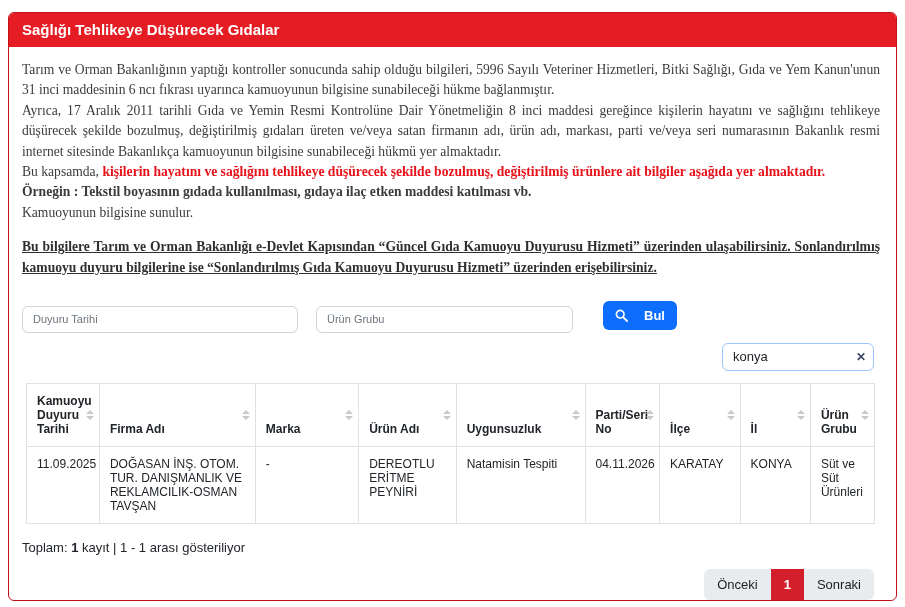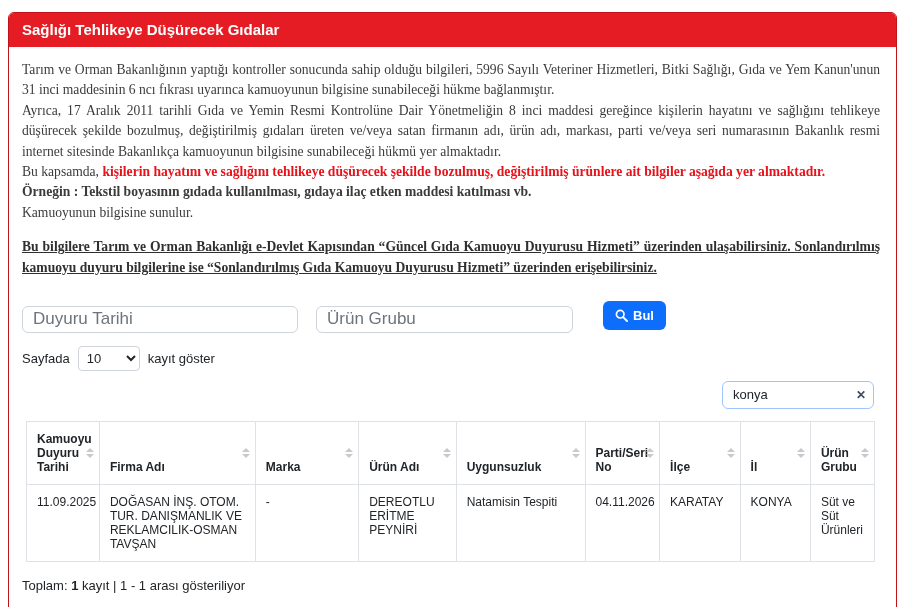--- a/index.html
+++ b/index.html
@@ -60,42 +60,42 @@
   .filters{
     margin-top:20px;
     display:flex;
     align-items:center;
   }
   .filter-input{
     height:27px;
     border:1px solid #ced4da;
     border-radius:6px;
     padding:0 10px;
-    font-size:17px;
+    font-size:11px;
     color:var(--text);
     font-family:"Liberation Sans",sans-serif;
     outline:none;
     margin-top:8px;
   }
   .filter-input::placeholder{color:var(--muted);}
   .input-date{width:276px;}
   .input-group{width:257px;margin-left:18px;}
   .btn-bul{
     margin-left:30px;
     background:var(--blue);
     color:#fff;
     border:none;
     border-radius:6px;
     height:29px;
     padding:0 12px;
     font-size:13px;
     font-weight:bold;
     display:inline-flex;
     align-items:center;
-    gap:5px;
+    gap:16px;
     cursor:pointer;
   }
 
   .page-size{
     margin-top:13px;
     display:flex;
     align-items:center;
     gap:8px;
     font-size:13px;
     color:var(--text);
@@ -224,27 +224,20 @@
         <span style="display:inline-flex;">
           <svg width="13" height="13" viewBox="0 0 13 13" aria-hidden="true">
             <circle cx="5.2" cy="5.2" r="3.8" fill="none" stroke="#fff" stroke-width="1.7"></circle>
             <line x1="8.2" y1="8.2" x2="12" y2="12" stroke="#fff" stroke-width="1.9" stroke-linecap="round"></line>
           </svg>
         </span>
         <span>Bul</span>
       </button>
     </div>
 
-    <div class="page-size">
-      <span>Sayfada</span>
-      <select>
-        <option>10</option>
-      </select>
-      <span>kayıt göster</span>
-    </div>
 
     <div class="search-row">
       <div class="search-wrap">
         <input class="search-box" type="text" value="konya" style="">
         <button class="clear-btn">✕</button>
       </div>
     </div>
 
     <table>
       <thead>

